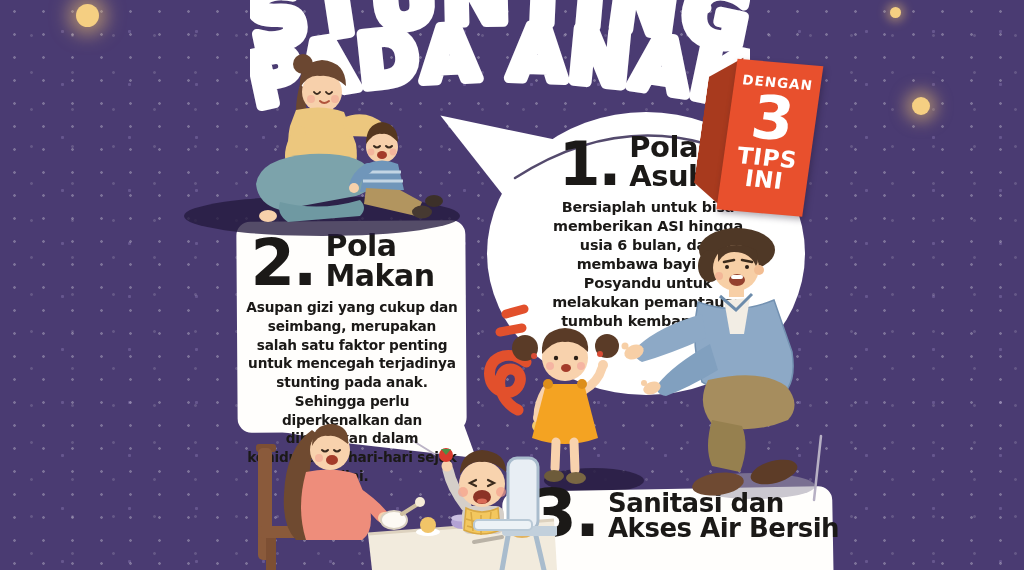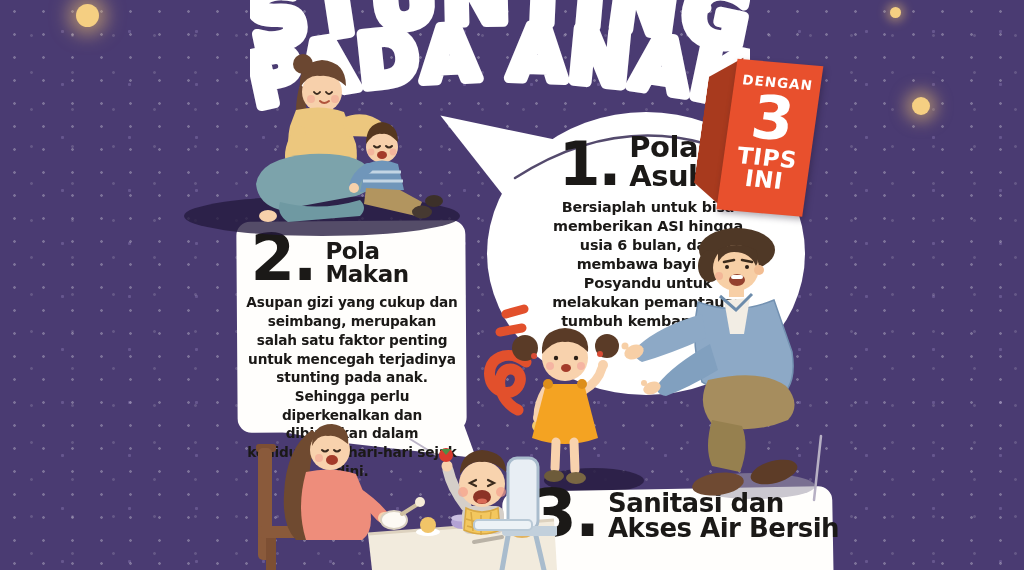--- a/index.html
+++ b/index.html
@@ -50,21 +50,21 @@
   .sec-heading{font-weight:800;line-height:.99;letter-spacing:-0.5px;}
   .sec-body{font-weight:700;text-align:center;letter-spacing:-0.2px;}
   .section-1{left:548px;top:133px;width:200px;}
   .section-1 .sec-row{justify-content:center;gap:10px;}
   .section-1 .sec-num{font-size:60px;}
   .section-1 .sec-heading{font-size:29px;width:108px;}
   .section-1 .sec-body{font-size:14.4px;line-height:19px;margin-top:8px;}
   .section-2{left:246px;top:231px;width:212px;}
   .section-2 .sec-row{justify-content:center;gap:10px;}
   .section-2 .sec-num{font-size:64px;}
-  .section-2 .sec-heading{font-size:23px;width:128px;}
+  .section-2 .sec-heading{font-size:30px;width:128px;}
   .section-2 .sec-body{font-size:13.7px;line-height:18.7px;margin-top:8px;}
   .section-3{left:505px;top:486px;width:336px;}
   .section-3 .sec-row{justify-content:flex-start;gap:10px;padding-left:26px;}
   .section-3 .sec-num{font-size:66px;}
   .section-3 .sec-heading{font-size:26px;width:250px;}
 
   
   .ribbon{position:absolute;left:701px;top:60px;width:112px;height:152px;z-index:11;transform:rotate(8deg);}
   .ribbon-fold{position:absolute;left:0;top:0;width:32px;height:100%;background:#a83a1e;
     clip-path:polygon(100% 0, 100% 100%, 0 86%, 0 16%);}

